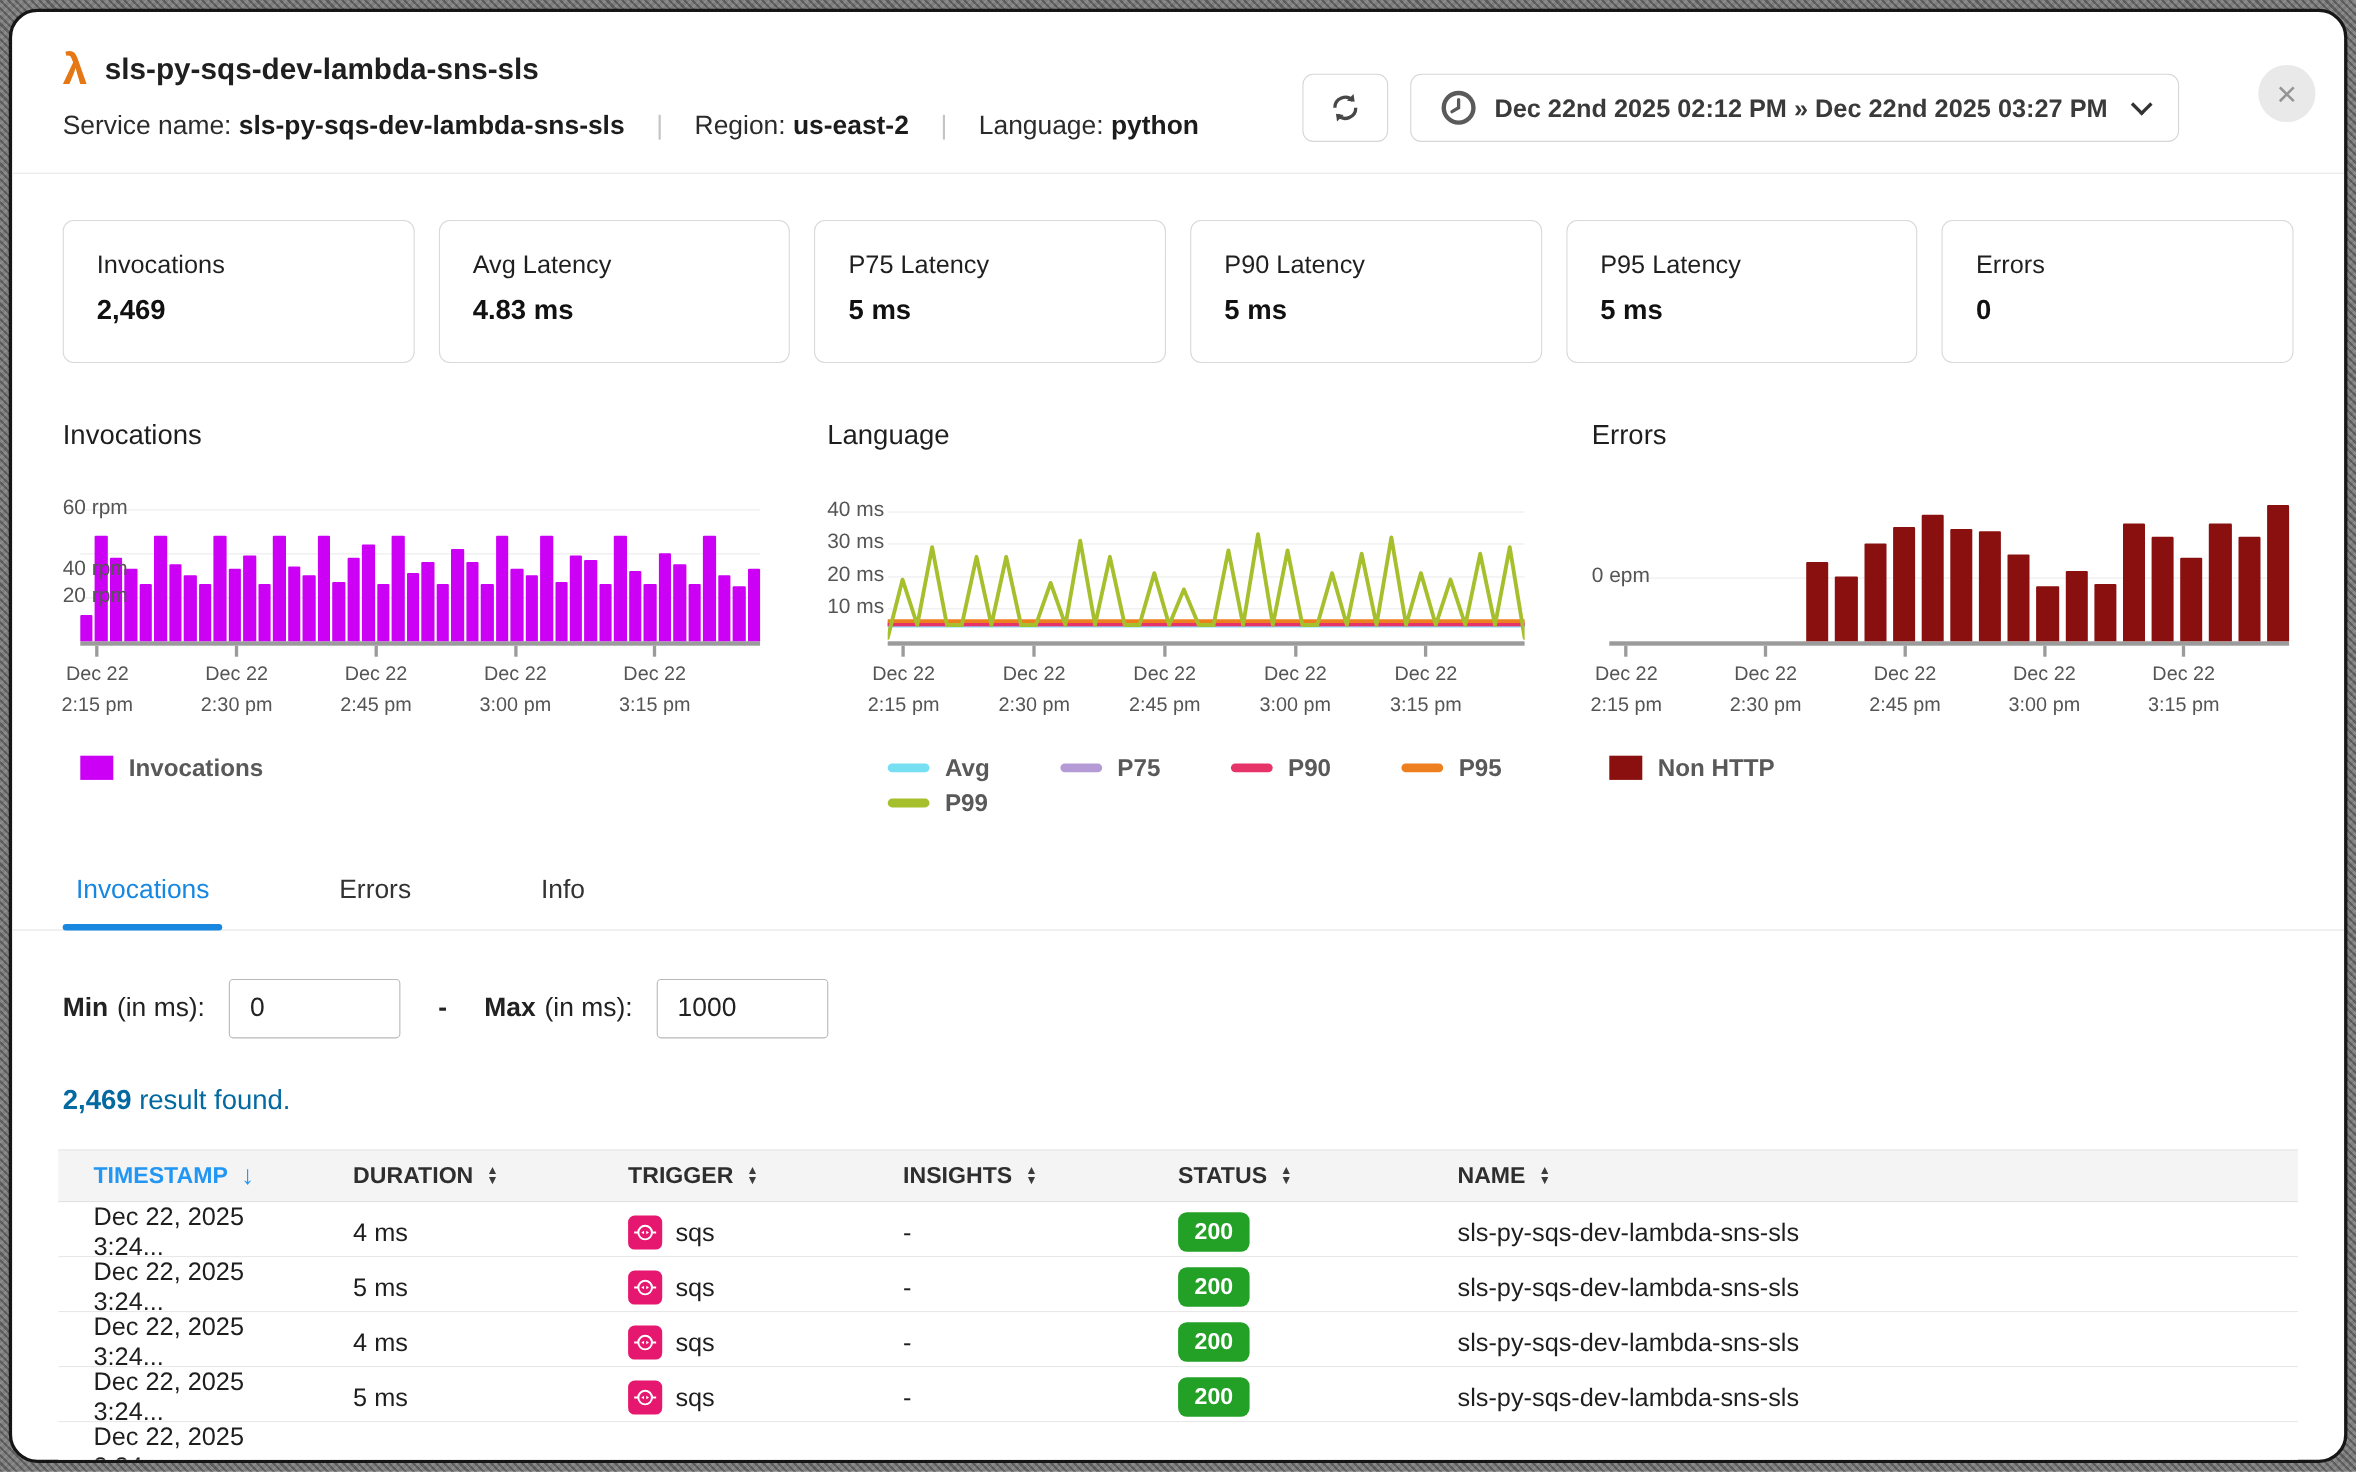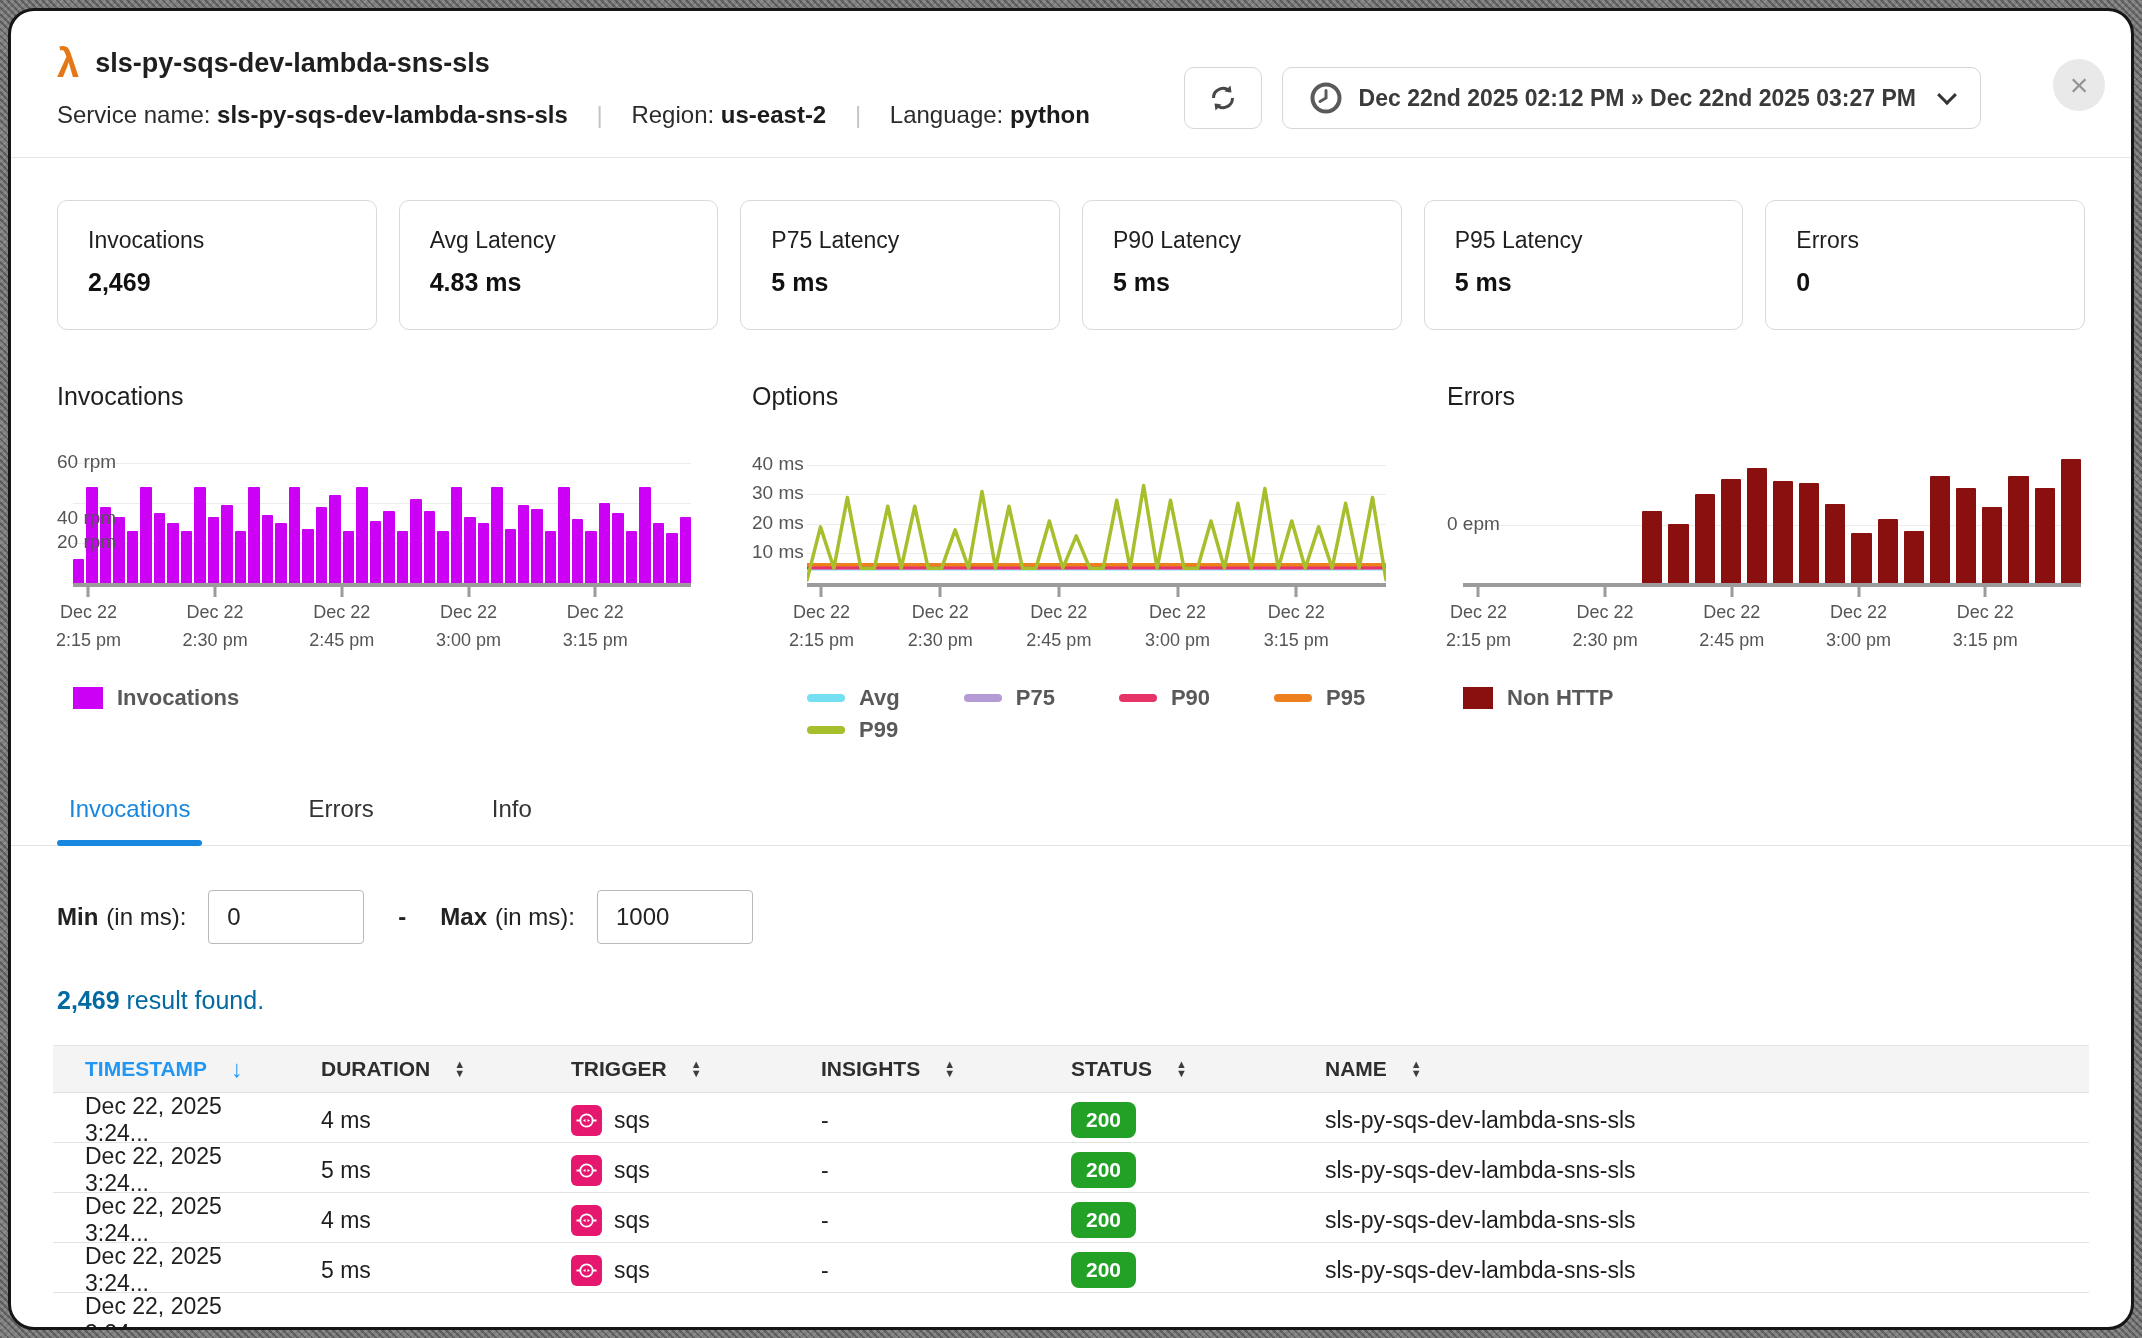--- a/index.html
+++ b/index.html
@@ -87,21 +87,21 @@
   .page-item:last-child { border-right:none; }
   .page-item.prev { color:#9aa0a6; }
   .page-item.active { background:#2b86c5; color:#fff; }
   .options-btn { display:flex; align-items:center; gap:14px; border:1px solid #ccc; border-radius:8px;
                  padding:14px 28px; font-size:23px; color:#1f1f1f; cursor:pointer; background:#fff; }
   .gear { font-size:26px; color:#1f1f1f; }
   
   .table-wrap { margin:30px 42px 0; }
   .trow { display:grid; grid-template-columns:236px 250px 250px 250px 254px 1fr; align-items:center; }
   .thead { background:#f4f4f4; height:48px; border-top:1px solid #e6e6e6; border-bottom:1px solid #dedede; }
-  .th { display:flex; align-items:center; gap:24px; padding-left:32px; font-size:21px; font-weight:bold; color:#2e2e2e; cursor:pointer; }
+  .th { display:flex; align-items:center; gap:12px; padding-left:32px; font-size:21px; font-weight:bold; color:#2e2e2e; cursor:pointer; }
   .th.sorted { color:#2196f3; }
   .sort-arrows { display:flex; flex-direction:column; line-height:9px; font-size:11px; color:#3c3c3c; }
   .sort-down { font-size:24px; font-weight:bold; color:#2196f3; }
   .tbody .trow { height:50px; border-bottom:1px solid #e3e3e3; cursor:pointer; background:#fff; }
   .td { padding-left:32px; font-size:23px; color:#1e1e1e; display:flex; align-items:center; gap:12px; }
   .status-badge { background:#23a127; color:#fff; font-weight:bold; font-size:21px; padding:6px 15px; border-radius:8px; }
   .sqs-icon { width:31px; height:31px; border-radius:6px; background:#e6176f; display:flex; align-items:center; justify-content:center; }
 </style>
 </head>
 <body>
@@ -266,21 +266,21 @@
           </div>
         </div>
       <div class="legend" style="margin-left: 16px;">
           <div class="legend-item">
             <span class="swatch-rect" style="background: rgb(203, 0, 245);"></span>
             <span class="legend-label">Invocations</span>
           </div>
         </div>
     </div>
     <div class="chart-block">
-      <div class="chart-title">Options</div>
+      <div class="chart-title">Language</div>
       <div class="plot-outer">
           <div class="plot" style="left: 55px;">
             <div class="gridline" style="top: 11.9048px;"></div>
             <div class="gridline" style="top: 41.4286px;"></div>
             <div class="gridline" style="top: 70.9524px;"></div>
             <div class="gridline" style="top: 100.476px;"></div>
             <svg viewBox="0 0 575 130" preserveAspectRatio="none" class="linesvg">
               <polyline points="0,115.8 575,115.8" fill="none" stroke="#76dff2" stroke-width="3.5" stroke-linejoin="round" stroke-linecap="round" vector-effect="non-scaling-stroke"></polyline>
               <polyline points="0,115.2 575,115.2" fill="none" stroke="#b49bd6" stroke-width="3.5" stroke-linejoin="round" stroke-linecap="round" vector-effect="non-scaling-stroke"></polyline>
               <polyline points="0,114.4 575,114.4" fill="none" stroke="#e63368" stroke-width="3.5" stroke-linejoin="round" stroke-linecap="round" vector-effect="non-scaling-stroke"></polyline>

